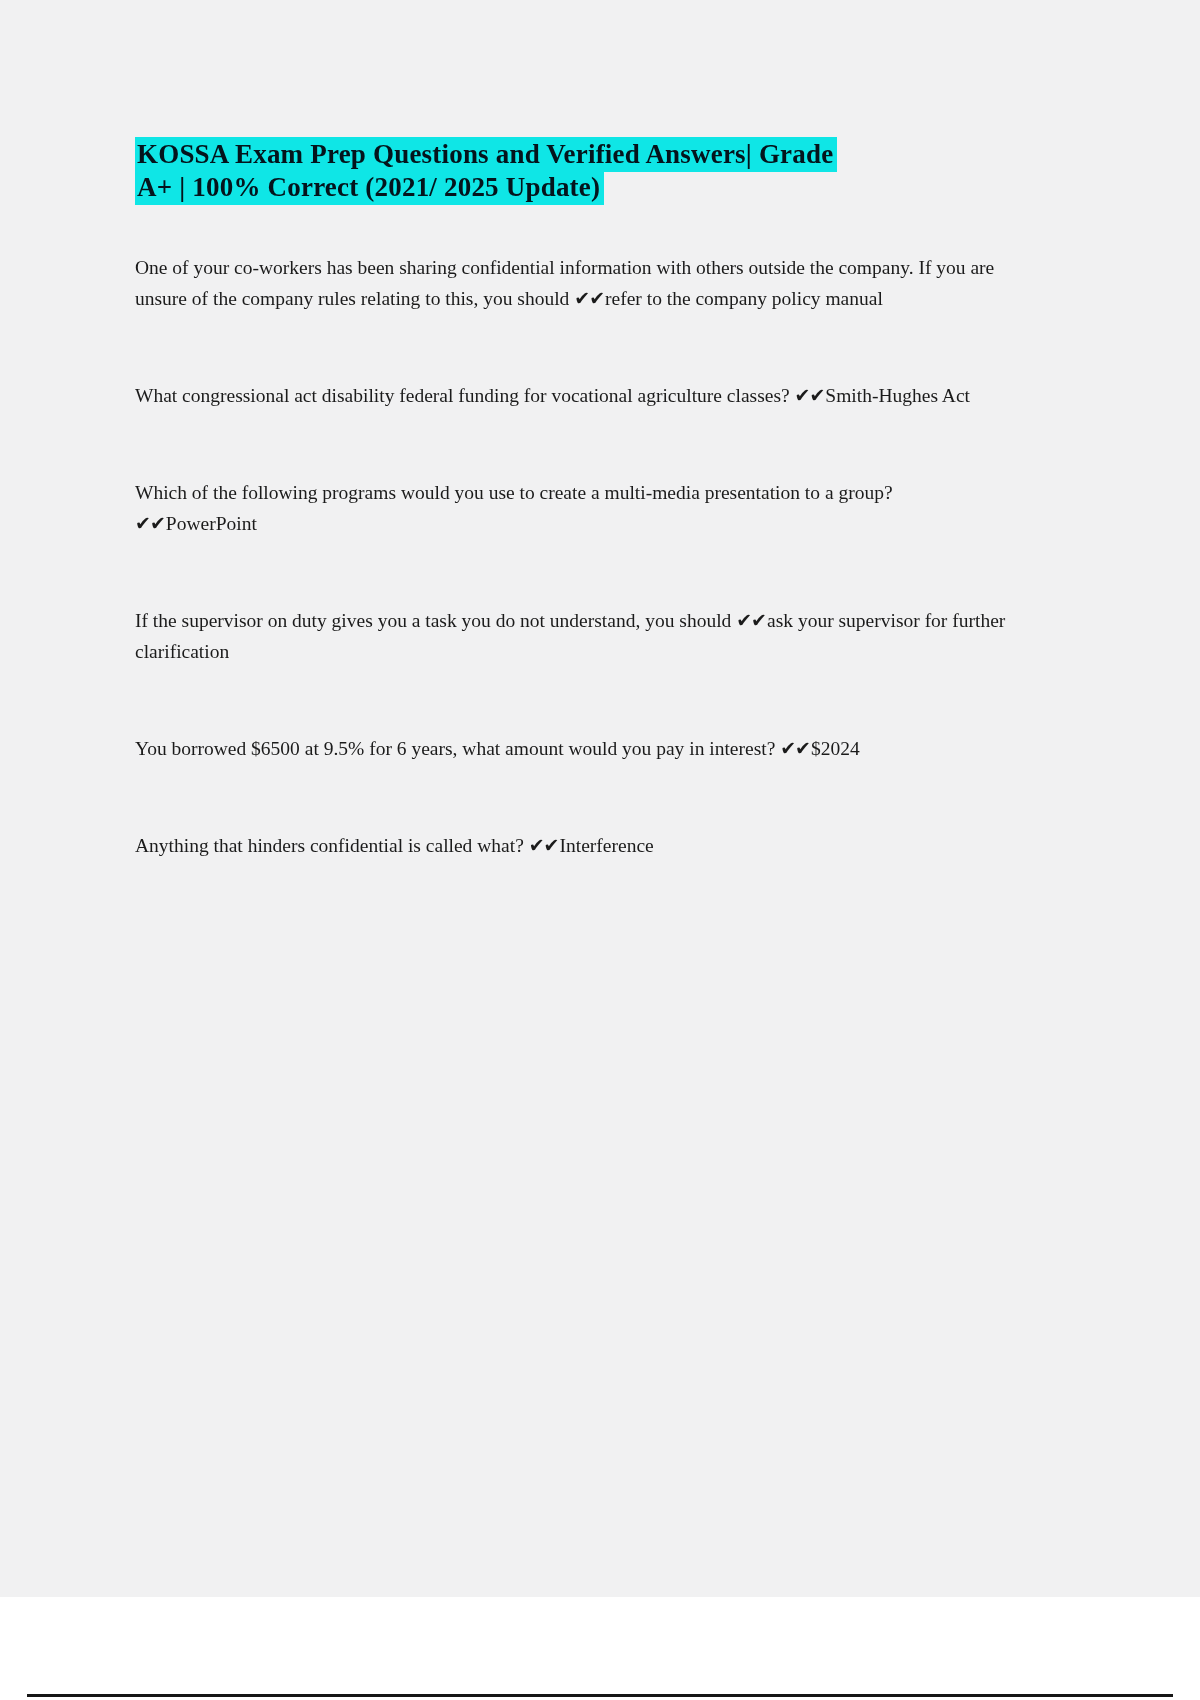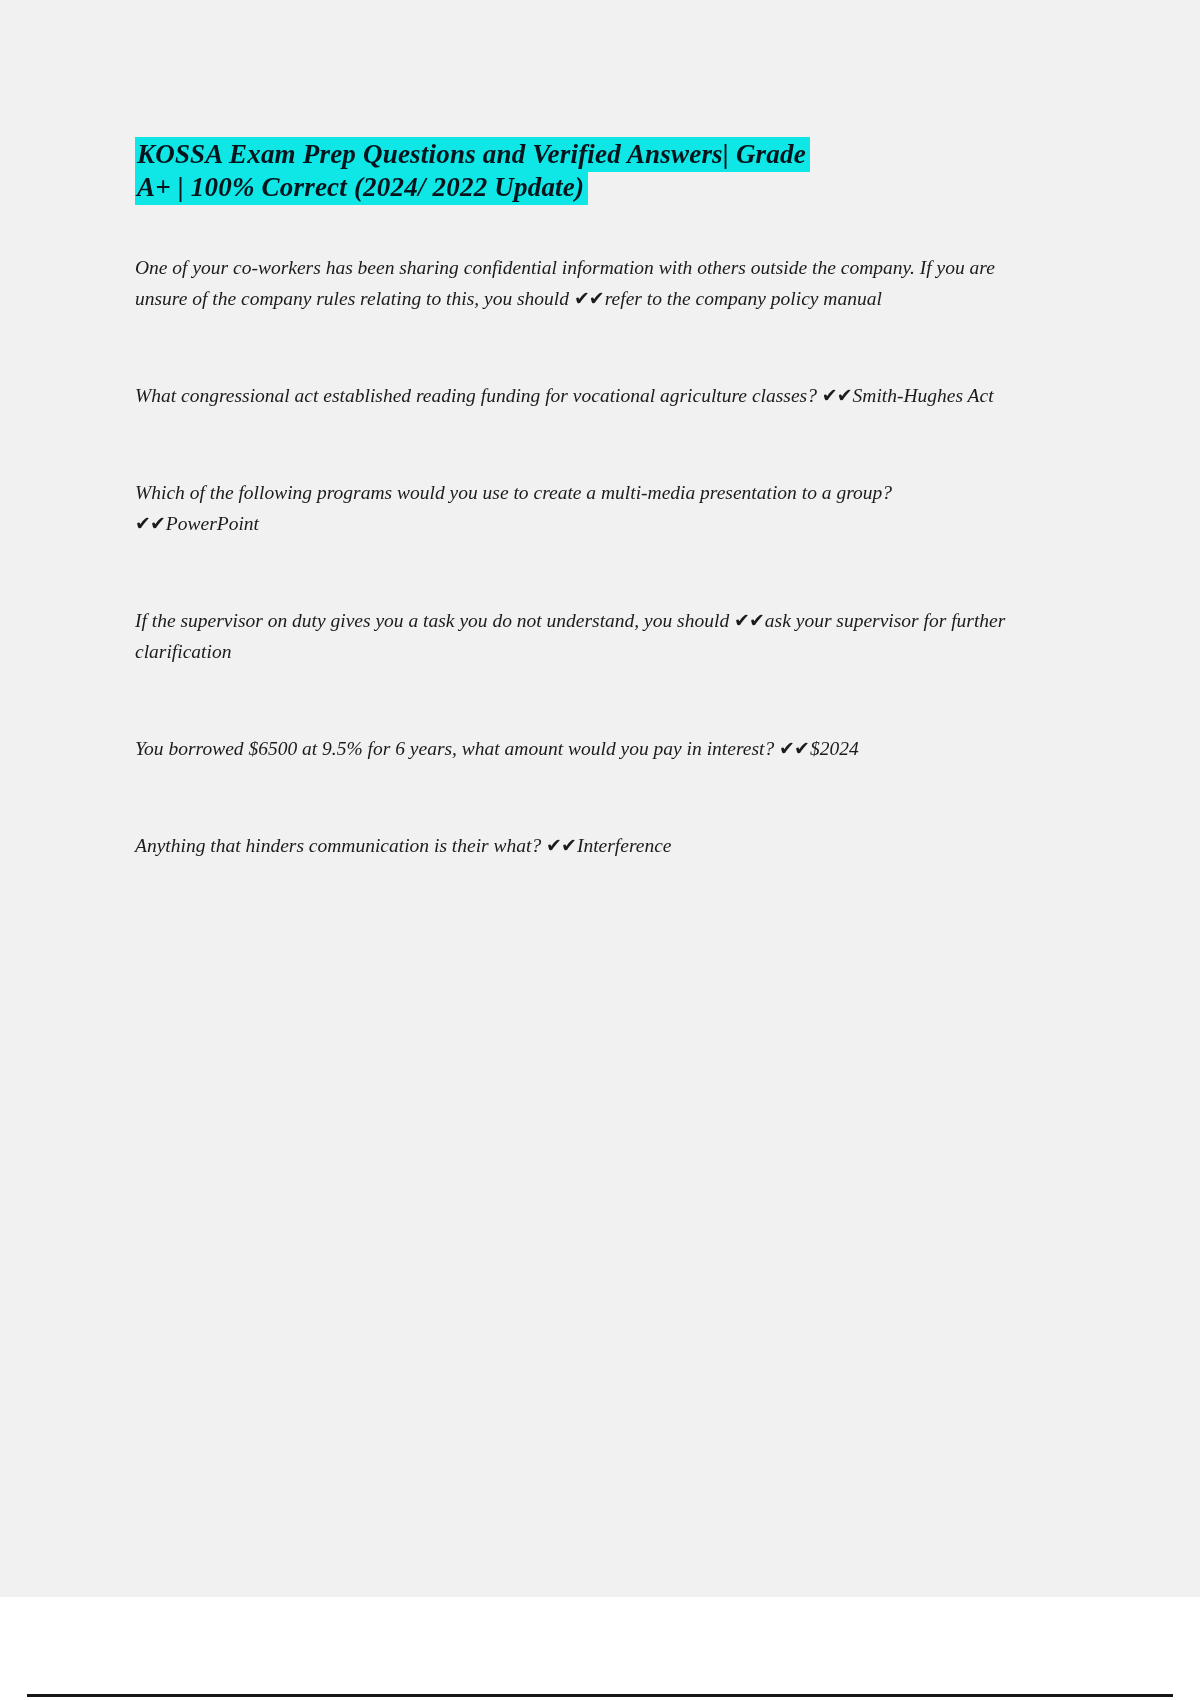--- a/index.html
+++ b/index.html
@@ -3,21 +3,21 @@
 <meta charset="utf-8">
 <style>
   html,body{margin:0;padding:0;}
   body{
     width:1200px;height:1700px;position:relative;
     background:#ffffff;
     font-family:"Liberation Serif","DejaVu Serif",serif;
     color:#191919;
     overflow:hidden;
   }
-  .page{position:absolute;inset:0;width:1200px;height:1700px;font-style:italic;}
+  .page{position:absolute;inset:0;width:1200px;height:1700px;}
   .gray-region{
     position:absolute;top:0;left:0;width:1200px;height:1597px;
     background:#f1f1f2;
   }
   .content{
     position:relative;
     margin-left:135px;
     width:872px;
     padding-top:138px;
   }
@@ -56,37 +56,37 @@
 </style>
 </head>
 <body>
 
 <div class="page">
   <div class="gray-region">
     <div class="content">
 
       <h1 class="doc-title">
         <span class="hl">KOSSA Exam Prep Questions and Verified Answers| Grade</span><br>
-        <span class="hl">A+ | 100% Correct (2024/ 2022 Update)</span>
+        <span class="hl">A+ | 100% Correct (2021/ 2025 Update)</span>
       </h1>
 
       <div>
   <p class="qa-item"><span>One of your co-workers has been sharing confidential information with others outside the company. If you are unsure of the company rules relating to this, you should </span><span class="checks">✔✔</span><span>refer to the company policy manual</span></p>
 
 
-  <p class="qa-item"><span>What congressional act established reading funding for vocational agriculture classes? </span><span class="checks">✔✔</span><span>Smith-Hughes Act</span></p>
+  <p class="qa-item"><span>What congressional act disability federal funding for vocational agriculture classes? </span><span class="checks">✔✔</span><span>Smith-Hughes Act</span></p>
 
   <p class="qa-item"><span>Which of the following programs would you use to create a multi-media presentation to a group? </span><span class="checks">✔✔</span><span>PowerPoint</span></p>
 
   <p class="qa-item"><span>If the supervisor on duty gives you a task you do not understand, you should </span><span class="checks">✔✔</span><span>ask your supervisor for further clarification</span></p>
 
 
 
   <p class="qa-item"><span>You borrowed $6500 at 9.5% for 6 years, what amount would you pay in interest? </span><span class="checks">✔✔</span><span>$2024</span></p>
 
-  <p class="qa-item"><span>Anything that hinders communication is their what? </span><span class="checks">✔✔</span><span>Interference</span></p>
+  <p class="qa-item"><span>Anything that hinders confidential is called what? </span><span class="checks">✔✔</span><span>Interference</span></p>
 </div>
 
     </div>
   </div>
 
   <div class="footer-rule"></div>
 </div>
 
 </body></html>

